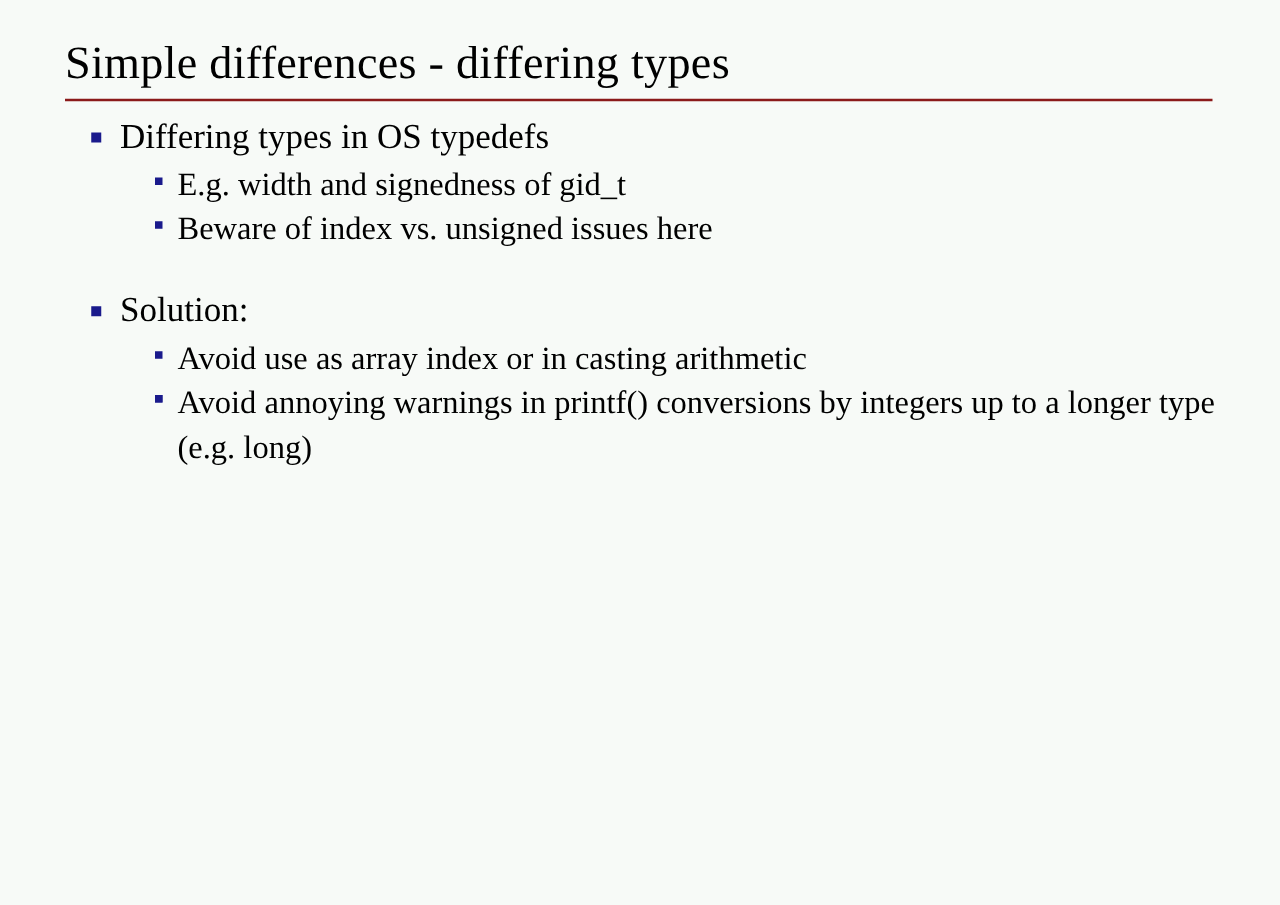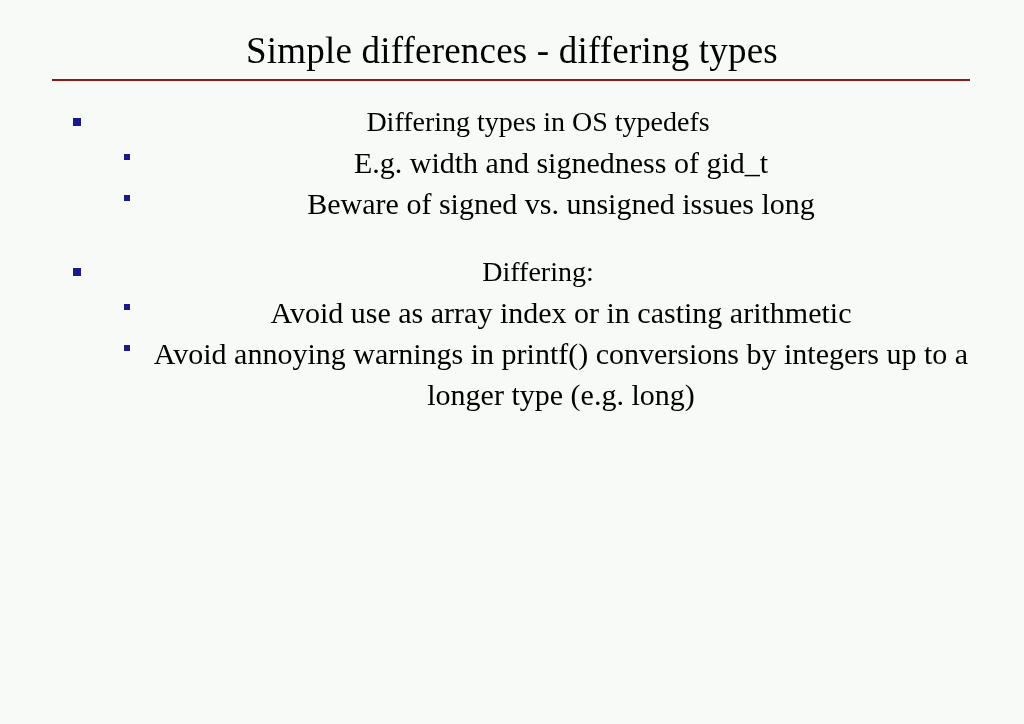--- a/index.html
+++ b/index.html
@@ -12,21 +12,20 @@
     background: #f7faf7;
     font-family: "Liberation Serif", serif;
     color: #000000;
     overflow: hidden;
   }
   .slide {
     position: relative;
     width: 1024px;
     height: 724px;
     box-sizing: border-box;
-    text-align: center;
   }
   .slide-title {
     position: absolute;
     left: 52px;
     top: 30px;
     width: 920px;
     font-size: 37px;
     line-height: 1.15;
     color: #000000;
     font-weight: normal;
@@ -36,21 +35,21 @@
     position: absolute;
     left: 52px;
     top: 79px;
     width: 918px;
     height: 2px;
     background: #8b1a1a;
   }
   .body-block {
     position: absolute;
     left: 70px;
-    top: 104px;
+    top: 92px;
     width: 910px;
   }
   ul.level1 {
     list-style: none;
     margin: 0;
     padding: 0;
   }
   li.l1 {
     position: relative;
     padding-left: 26px;
@@ -70,21 +69,21 @@
     background: #1a1a8c;
   }
   ul.level2 {
     list-style: none;
     margin: 2px 0 0 0;
     padding: 0 0 0 26px;
   }
   li.l2 {
     position: relative;
     padding-left: 20px;
-    font-size: 30px;
+    font-size: 26px;
     line-height: 1.37;
   }
   li.l2 > .bullet2 {
     position: absolute;
     left: 2px;
     top: 12px;
     width: 6px;
     height: 6px;
     background: #1a1a8c;
   }
@@ -106,32 +105,32 @@
       <li class="l1">
         <span class="bullet1"></span>
         <span class="l1-text">Differing types in OS typedefs</span>
         <ul class="level2">
           <li class="l2">
             <span class="bullet2"></span>
             <span>E.g. width and signedness of gid_t</span>
           </li>
           <li class="l2">
             <span class="bullet2"></span>
-            <span>Beware of signed vs. unsigned issues long</span>
+            <span>Beware of index vs. unsigned issues here</span>
           </li>
         </ul>
       </li>
     </ul>
 
     <div class="group-gap"></div>
 
     <ul class="level1">
       <li class="l1">
         <span class="bullet1"></span>
-        <span class="l1-text">Differing:</span>
+        <span class="l1-text">Solution:</span>
         <ul class="level2">
           <li class="l2">
             <span class="bullet2"></span>
             <span>Avoid use as array index or in casting arithmetic</span>
           </li>
           <li class="l2">
             <span class="bullet2"></span>
           </li>
           <li class="l2">
             <span class="bullet2"></span>

